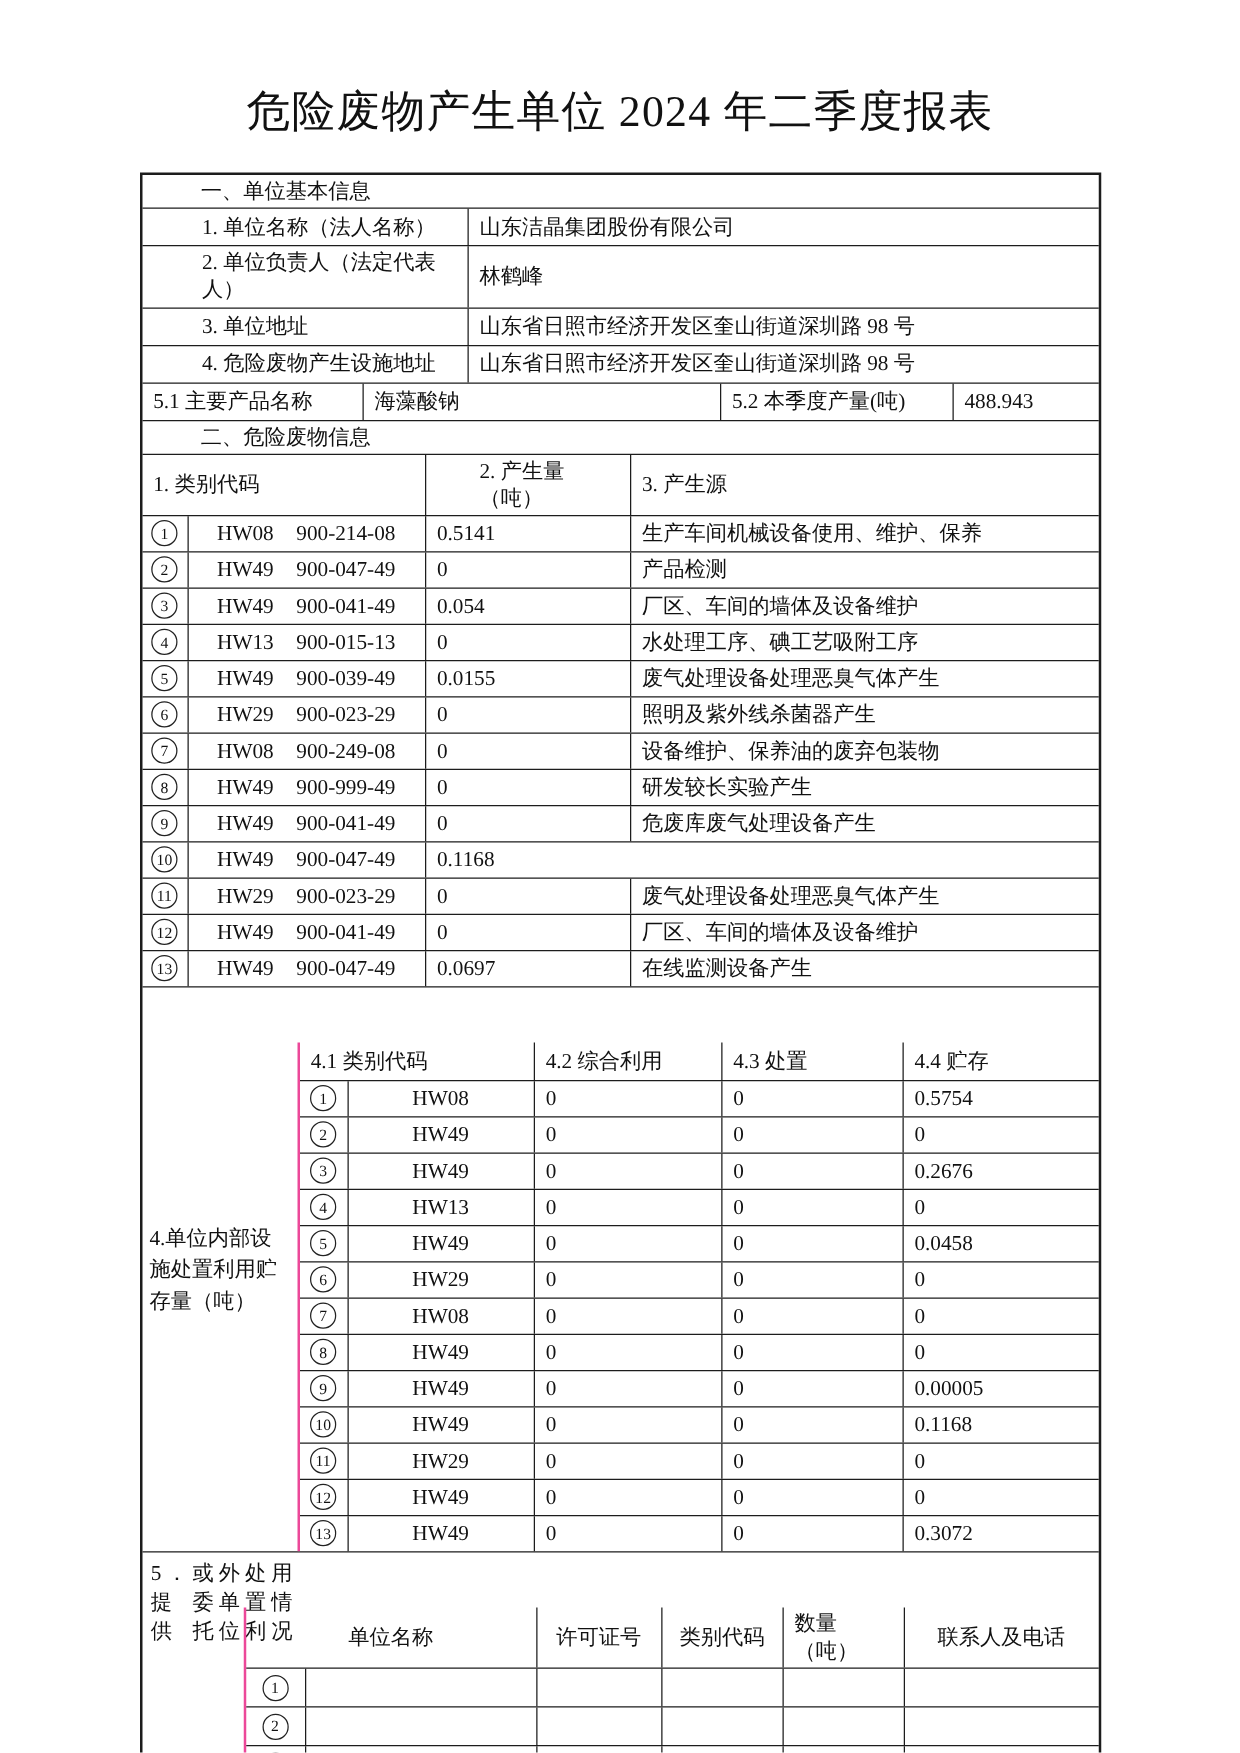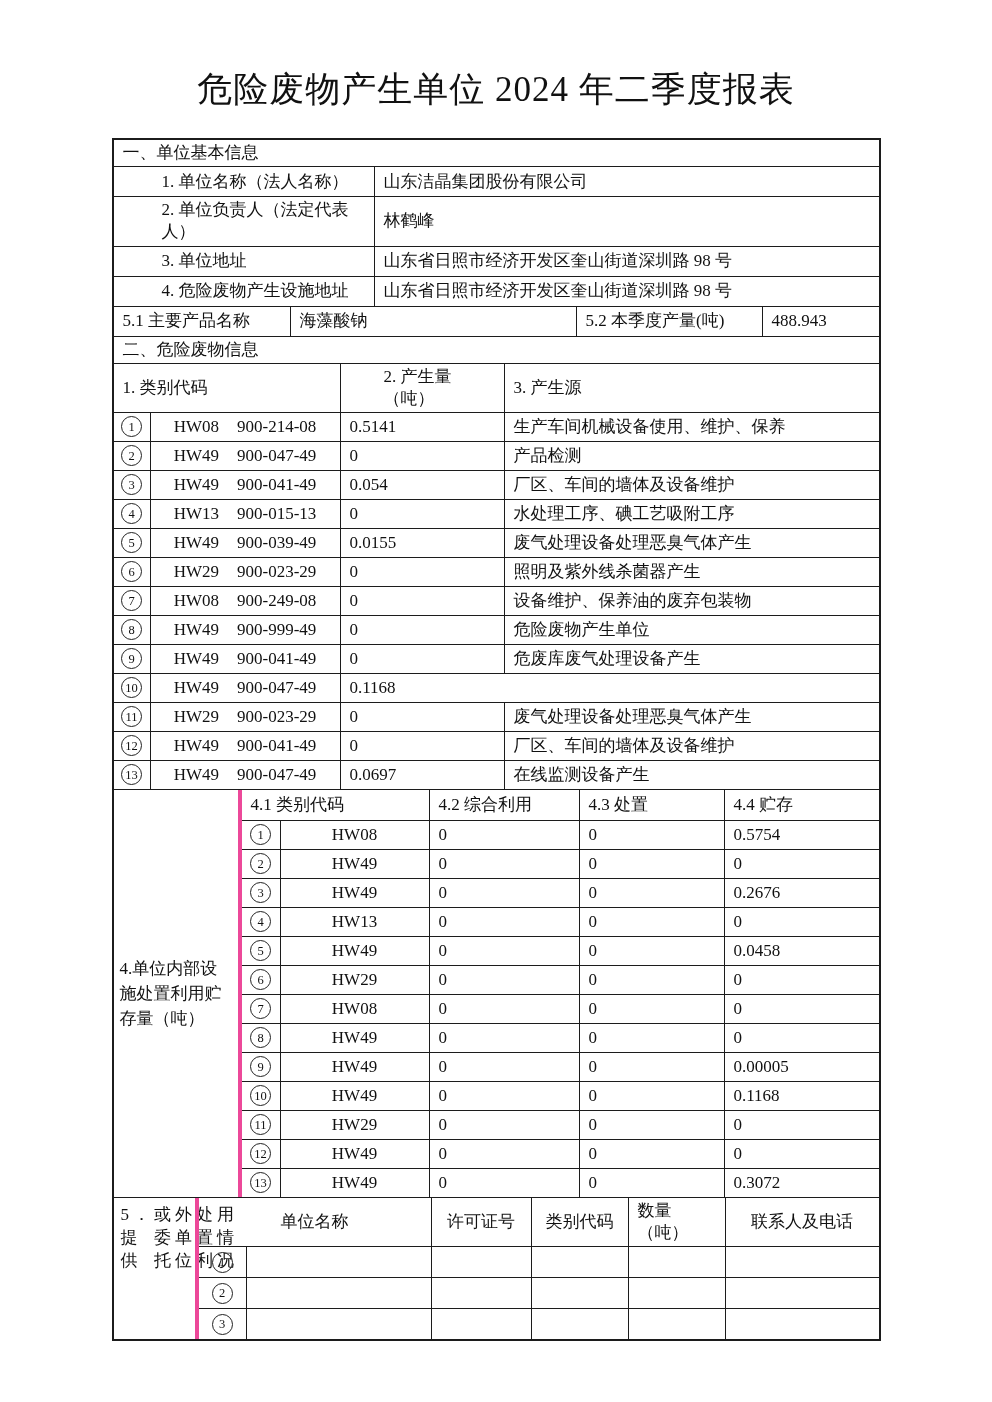--- a/index.html
+++ b/index.html
@@ -29,26 +29,26 @@
   .contents { display: contents; }
   .cell {
     border-left: 1px solid #1c1c1c;
     padding: 2px 9px;
     display: flex;
     align-items: center;
     font-size: 17px;
     line-height: 1.3;
   }
   .row > .cell:first-child { border-left: none; }
-  .sub { flex: 1; border-left: 4px solid #ec4899; display: flex; flex-direction: column; }
+  .sub { flex: 1; border-left: 2px solid #ec4899; display: flex; flex-direction: column; margin-top: 44px; }
   .c-grow { flex: 1; }
   .center { justify-content: center; }
 
   
-  .r-sechead { min-height: 25px; }
+  .r-sechead { min-height: 25px; padding-left: 38px; }
   .r-info { min-height: 30px; }
   .c-info-label { width: 260px; padding-left: 48px; }
   .c-p1 { width: 176px; }
   .c-p2 { width: 286px; }
   .c-p3 { width: 186px; }
 
   
   .r-colhead2 { min-height: 33px; }
   .r-waste { min-height: 29px; }
   .c2-h1 { width: 226px; }
@@ -250,21 +250,21 @@
     
       <div class="row r-waste">
         <div class="cell c2-no">
           <span class="cnum">8</span>
         </div>
         <div class="cell c2-code">
           <span>HW49</span>
           <span>900-999-49</span>
         </div>
         <div class="cell c2-amt">0</div>
-        <div class="cell c-grow">危险废物产生单位</div>
+        <div class="cell c-grow">研发较长实验产生</div>
       </div>
     
       <div class="row r-waste">
         <div class="cell c2-no">
           <span class="cnum">9</span>
         </div>
         <div class="cell c2-code">
           <span>HW49</span>
           <span>900-041-49</span>
         </div>

